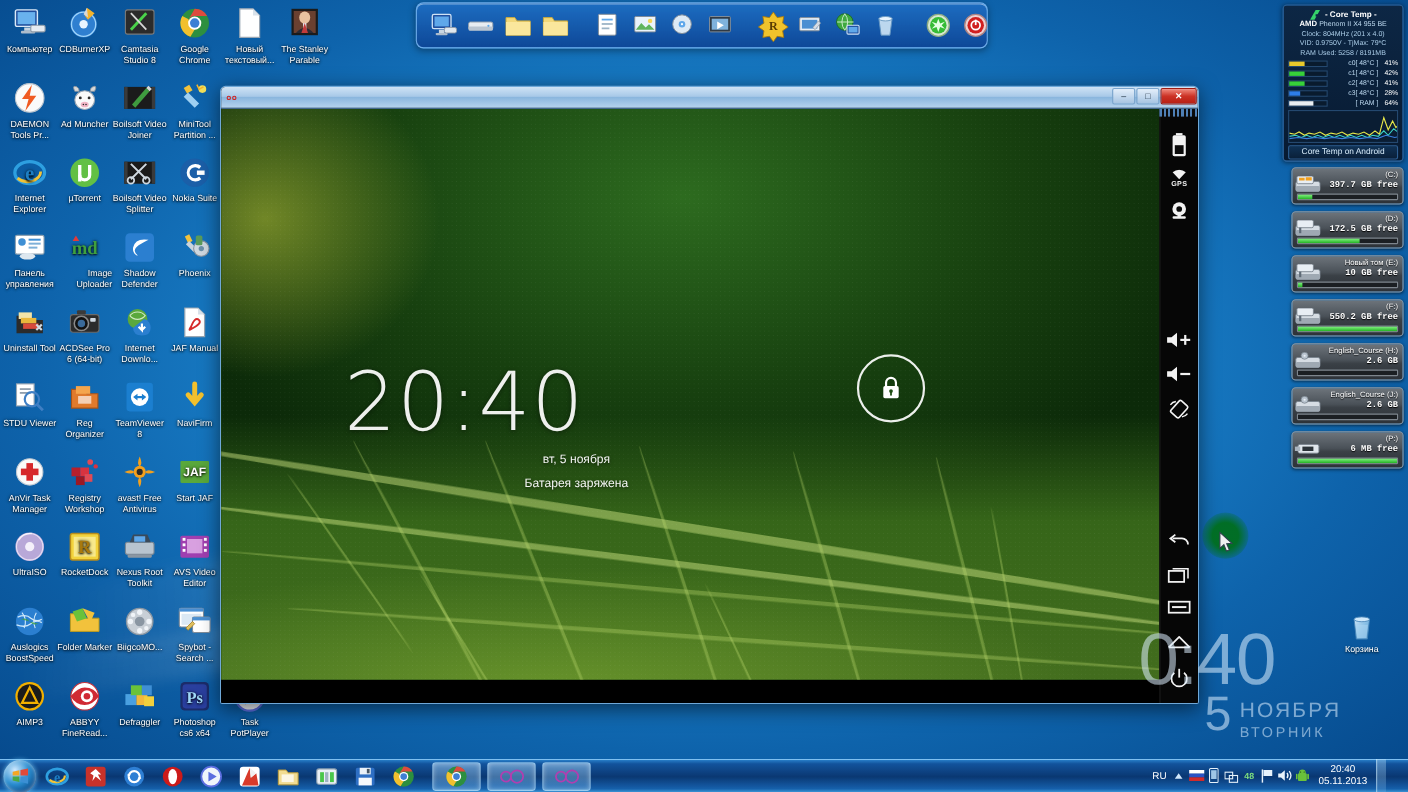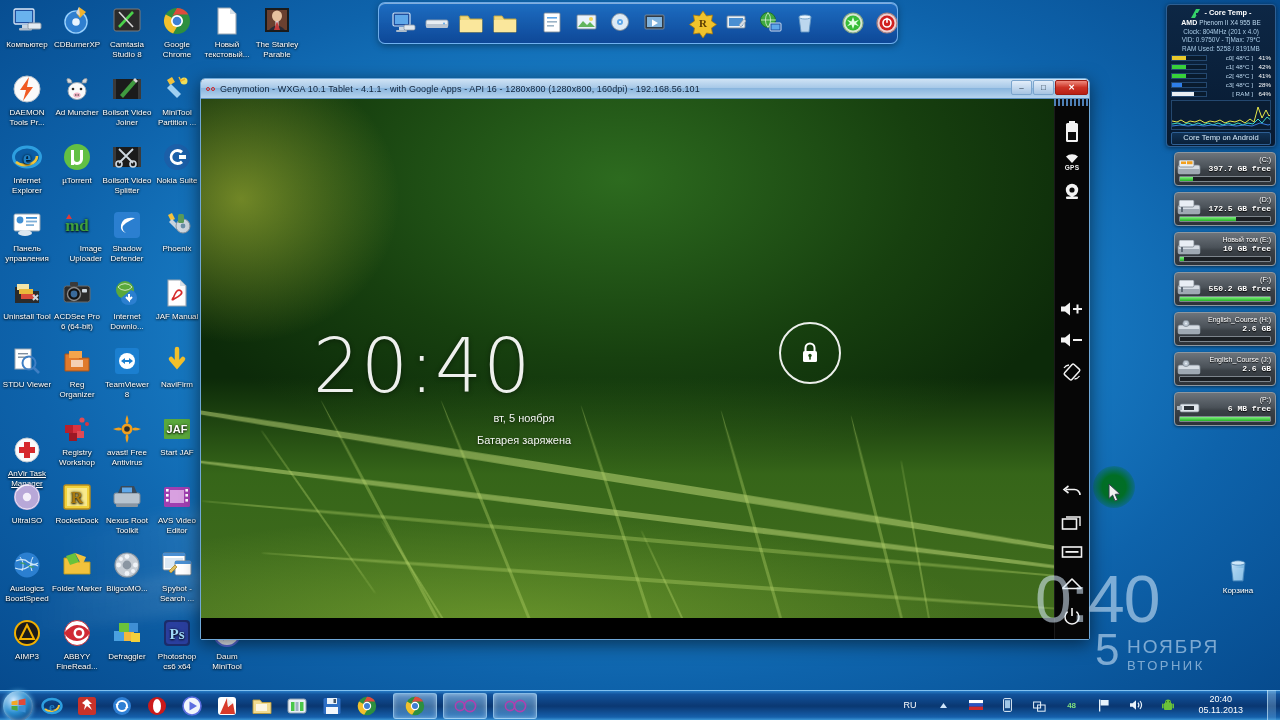--- a/index.html
+++ b/index.html
@@ -258,21 +258,21 @@
     width: 32px; height: 26px; margin-left: 3px; border-radius: 3px;
     display: flex; align-items: center; justify-content: center; cursor: pointer;
   }
   .tb-btn.active {
     background: linear-gradient(180deg, rgba(190,228,255,.45), rgba(120,190,245,.3));
     border: 1px solid rgba(190,230,255,.6);
     box-shadow: inset 0 0 5px rgba(255,255,255,.4);
   }
   #tray {
     position: absolute; right: 0; top: 0; height: 28px;
-    display: flex; align-items: center; gap: 18px; padding-right: 4px;
+    display: flex; align-items: center; gap: 2px; padding-right: 20px;
   }
   #tray-lang { color: #fff; font-size: 9px; margin-right: 2px; }
   #tray-clock {
     color: #fff; font-size: 9px; line-height: 11px; text-align: center;
     margin: 0 4px 0 6px;
   }
   #show-desktop {
     width: 9px; height: 30px; margin-left: 2px;
     background: linear-gradient(180deg, rgba(200,235,255,.35), rgba(120,180,230,.25));
     border-left: 1px solid rgba(210,240,255,.6);
@@ -517,21 +517,21 @@
             <rect x="12" y="15" width="8" height="2" fill="#1b7fd0"></rect>
           </svg></div>
         <span class="lbl">TeamViewer 8</span>
       </div>
       <div class="dicon" style="left: 152px; top: 345px; text-align: center;">
         <div class="glyph"><svg width="32" height="32" viewBox="0 0 32 32">
             <path d="M16 4 v14 M10 14 l6 7 6 -7" stroke="#f2c02c" stroke-width="4.5" fill="none" stroke-linecap="round"></path>
           </svg></div>
         <span class="lbl">NaviFirm</span>
       </div>
-      <div class="dicon" style="left: 2px; top: 434px; text-decoration: underline;">
+      <div class="dicon" style="left: 2px; top: 413px;">
         <div class="glyph"><svg width="32" height="32" viewBox="0 0 32 32">
             <circle cx="16" cy="16" r="12" fill="#fafafa" stroke="#c0cad4" stroke-width="1"></circle>
             <rect x="13" y="8" width="6" height="16" fill="#d6282c"></rect>
             <rect x="8" y="13" width="16" height="6" fill="#d6282c"></rect>
           </svg></div>
         <span class="lbl">AnVir Task Manager</span>
       </div>
       <div class="dicon" style="left: 52px; top: 413px;">
         <div class="glyph"><svg width="32" height="32" viewBox="0 0 32 32">
             <rect x="4" y="12" width="8" height="8" fill="#b81f2c"></rect>
@@ -674,21 +674,21 @@
             <rect x="5" y="5" width="22" height="22" rx="3" fill="#2a3f9e"></rect>
             <text x="16" y="22" font-size="15" font-weight="bold" fill="#9fd8f8" text-anchor="middle" font-family="Liberation Serif, serif">Ps</text>
           </svg></div>
         <span class="lbl">Photoshop cs6 x64</span>
       </div>
       <div class="dicon" style="left: 202px; top: 617px;">
         <div class="glyph"><svg width="32" height="32" viewBox="0 0 32 32">
             <circle cx="16" cy="16" r="13" fill="#f0f5fb" stroke="#5c6ee0" stroke-width="2"></circle>
             <path d="M12 8.5 L24 16 L12 23.5z" fill="#5c6ee0"></path>
           </svg></div>
-        <span class="lbl">Daum MiniTool</span>
+        <span class="lbl">Task PotPlayer</span>
       </div>
     </div>
 
   <div id="recyclebin">
     <svg width="30" height="30" viewBox="0 0 30 30" style="display:block;margin:0 auto;">
       <defs>
           <linearGradient id="rbG" x1="0" y1="0" x2="1" y2="1">
         <stop offset="0" stop-color="#dff1ff"></stop>
             <stop offset=".5" stop-color="#8fc6ec"></stop>
             <stop offset="1" stop-color="#5ba0d4"></stop>
@@ -805,21 +805,20 @@
         </svg>
     </div>
   </div>
 
   <div id="geny-window">
     <div id="geny-titlebar">
       <span class="geny-app-icon">
           <i></i>
           <i></i>
         </span>
-      <span id="geny-title-text">Genymotion - WXGA 10.1 Tablet - 4.1.1 - with Google Apps - API 16 - 1280x800 (1280x800, 160dpi) - 192.168.56.101</span>
       <div id="geny-winbtns">
         <div class="winbtn">–</div>
         <div class="winbtn">□</div>
         <div class="winbtn close">✕</div>
       </div>
     </div>
 
     <div id="geny-body">
 
       <div id="android-screen">

